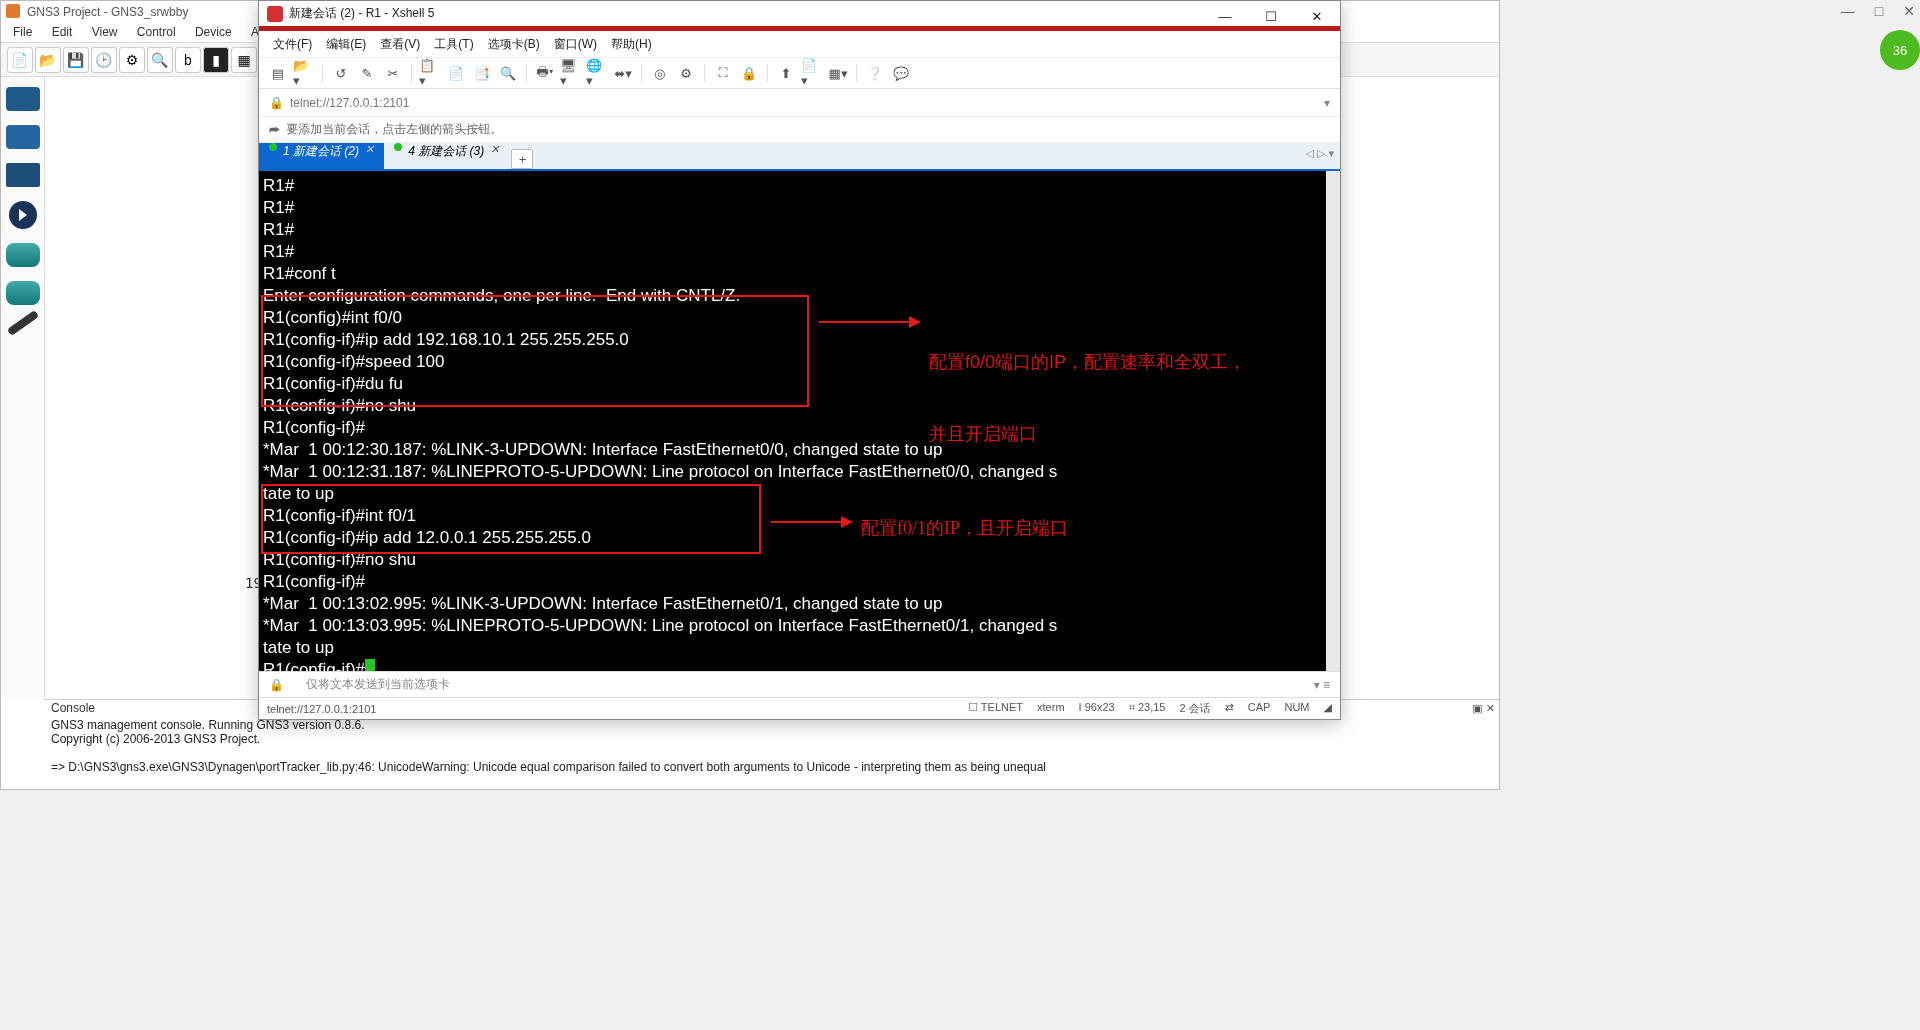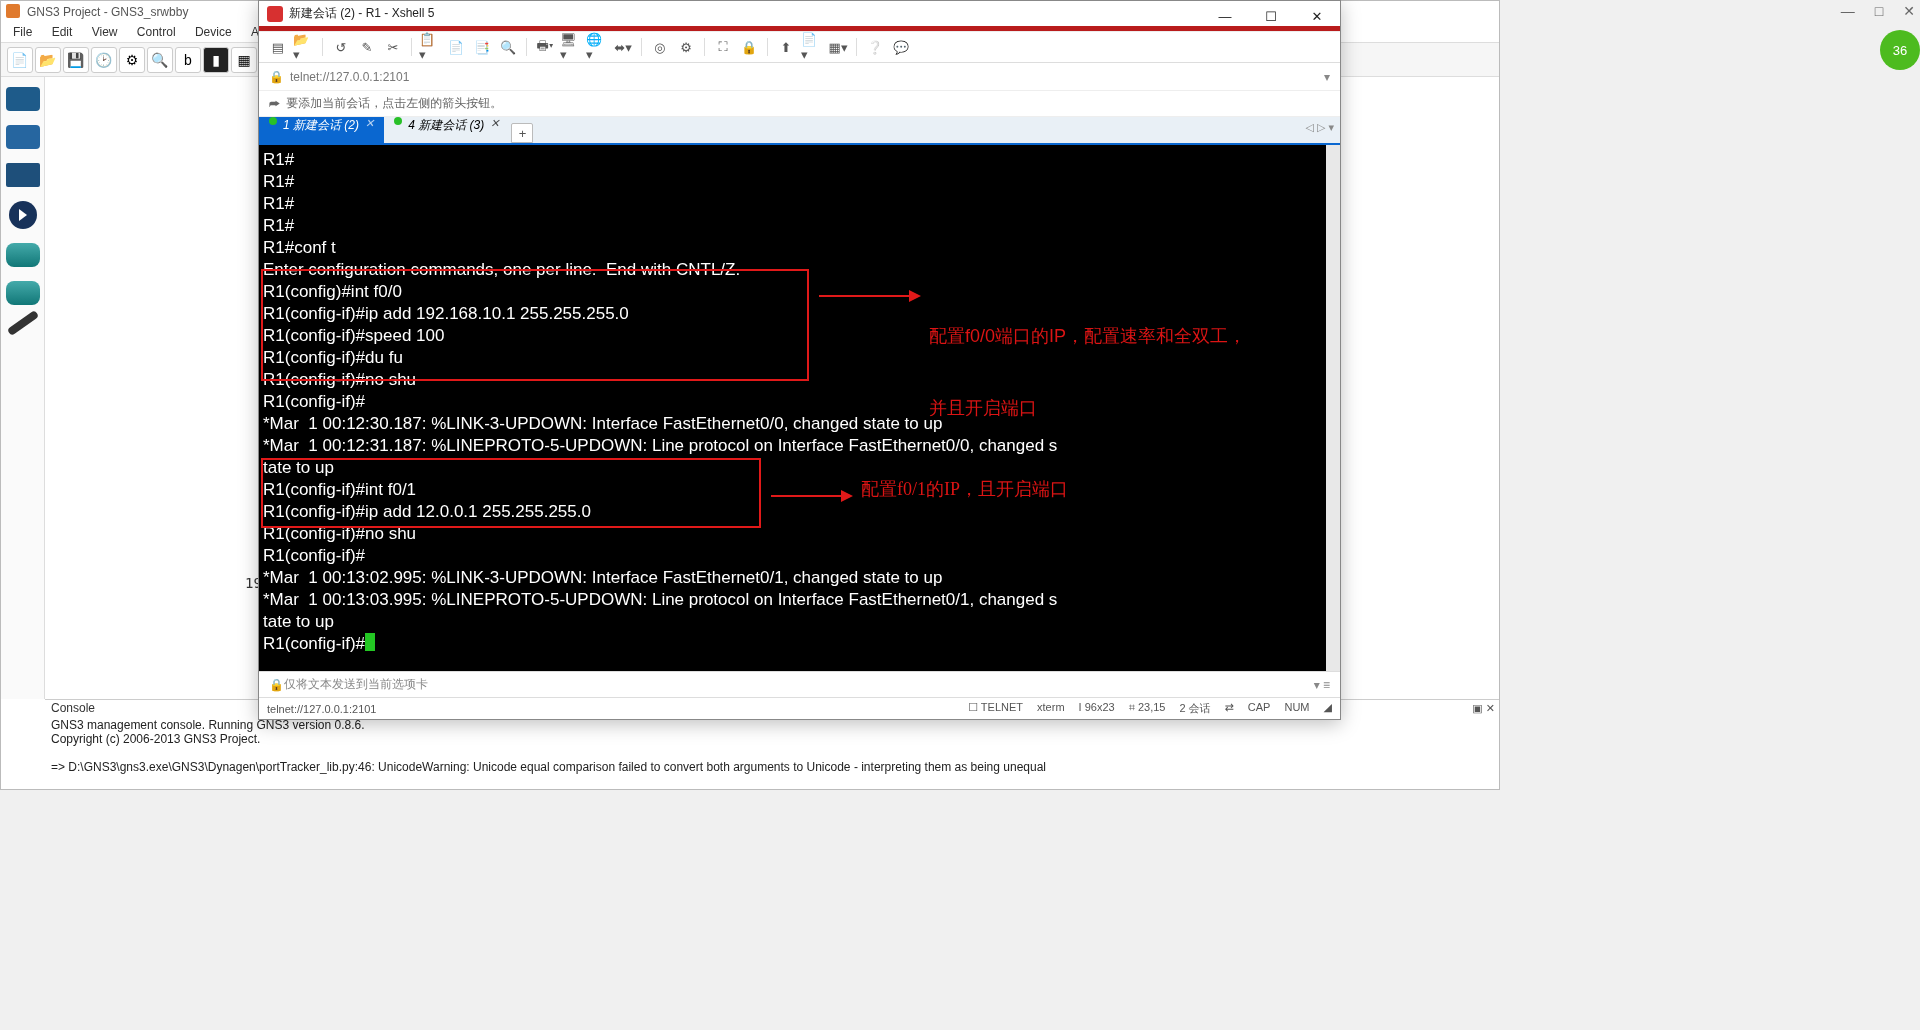--- a/index.html
+++ b/index.html
@@ -137,20 +137,29 @@
 <div class="xshell-window">
   <div class="xshell-title">
     <span class="ico"></span>
     <span>新建会话 (2) - R1 - Xshell 5</span>
     <div class="winbtns">
       <div>—</div>
       <div>☐</div>
       <div>✕</div>
     </div>
   </div>
+  <div class="xshell-menu">
+    <span>文件(F)</span>
+    <span>编辑(E)</span>
+    <span>查看(V)</span>
+    <span>工具(T)</span>
+    <span>选项卡(B)</span>
+    <span>窗口(W)</span>
+    <span>帮助(H)</span>
+  </div>
   <div class="xshell-tb">
     <div class="tbtn">▤</div>
     <div class="tbtn">📂▾</div>
     <div class="sep"></div>
     <div class="tbtn">↺</div>
     <div class="tbtn">✎</div>
     <div class="tbtn">✂</div>
     <div class="sep"></div>
     <div class="tbtn">📋▾</div>
     <div class="tbtn">📄</div>
@@ -227,26 +236,26 @@
     
     <div class="redbox" style="left:2px; top:124px; width:548px; height:112px;"></div>
     <div class="redarrow" style="left:560px; top:150px; width:100px;"></div>
     <div class="redtxt" style="left:670px; top:131px;">
       <div>配置f0/0端口的IP，配置速率和全双工，</div>
       <div>并且开启端口</div>
     </div>
 
     <div class="redbox" style="left:2px; top:313px; width:500px; height:70px;"></div>
     <div class="redarrow" style="left:512px; top:350px; width:80px;"></div>
-    <div class="redtxt" style="left:602px; top:332px;">配置f0/1的IP，且开启端口</div>
+    <div class="redtxt" style="left:602px; top:345px;">配置f0/1的IP，且开启端口</div>
   </div>
 
   <div class="xshell-send">
     <span>🔒</span>
-    <span style="margin-left:0">仅将文本发送到当前选项卡</span>
+    <span style="margin-left:22px">仅将文本发送到当前选项卡</span>
     <span class="menu">▾ ≡</span>
   </div>
   <div class="xshell-status">
     <span class="left">telnet://127.0.0.1:2101</span>
     <div class="grp">
       <span>☐ <span>TELNET</span></span>
       <span>xterm</span>
       <span>I <span>96x23</span></span>
       <span>⌗ <span>23,15</span></span>
       <span>2 会话</span>

